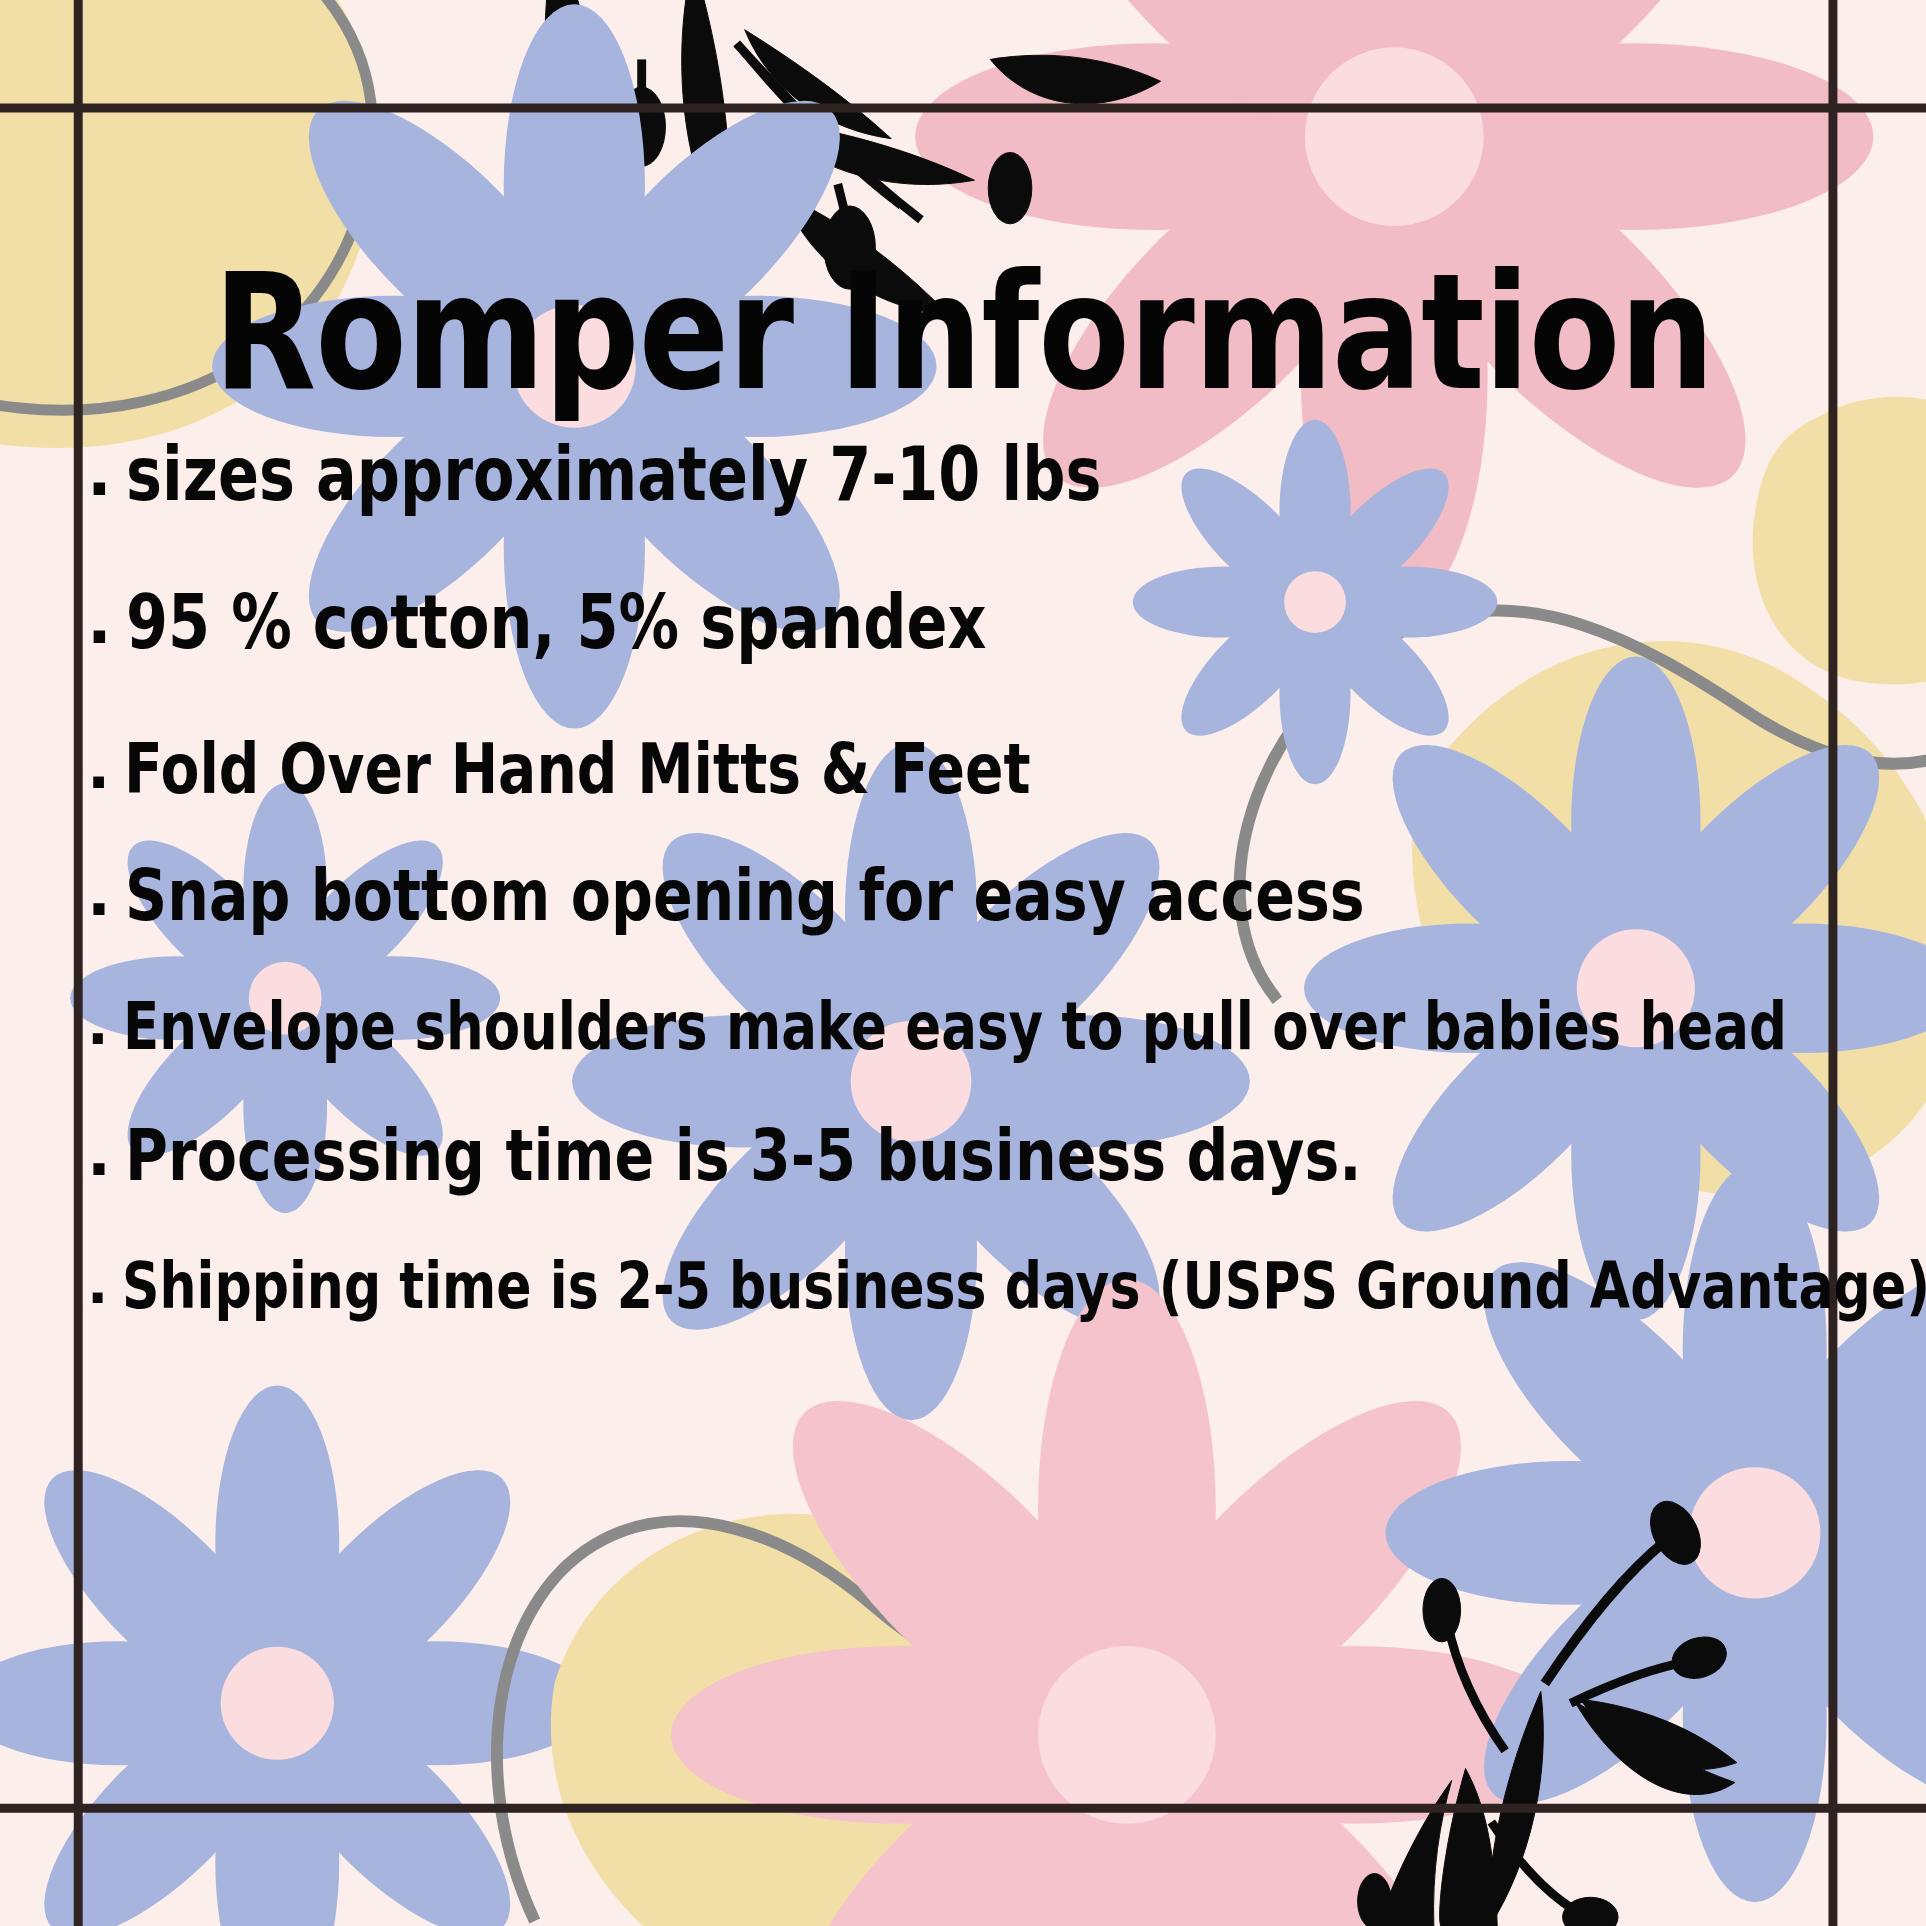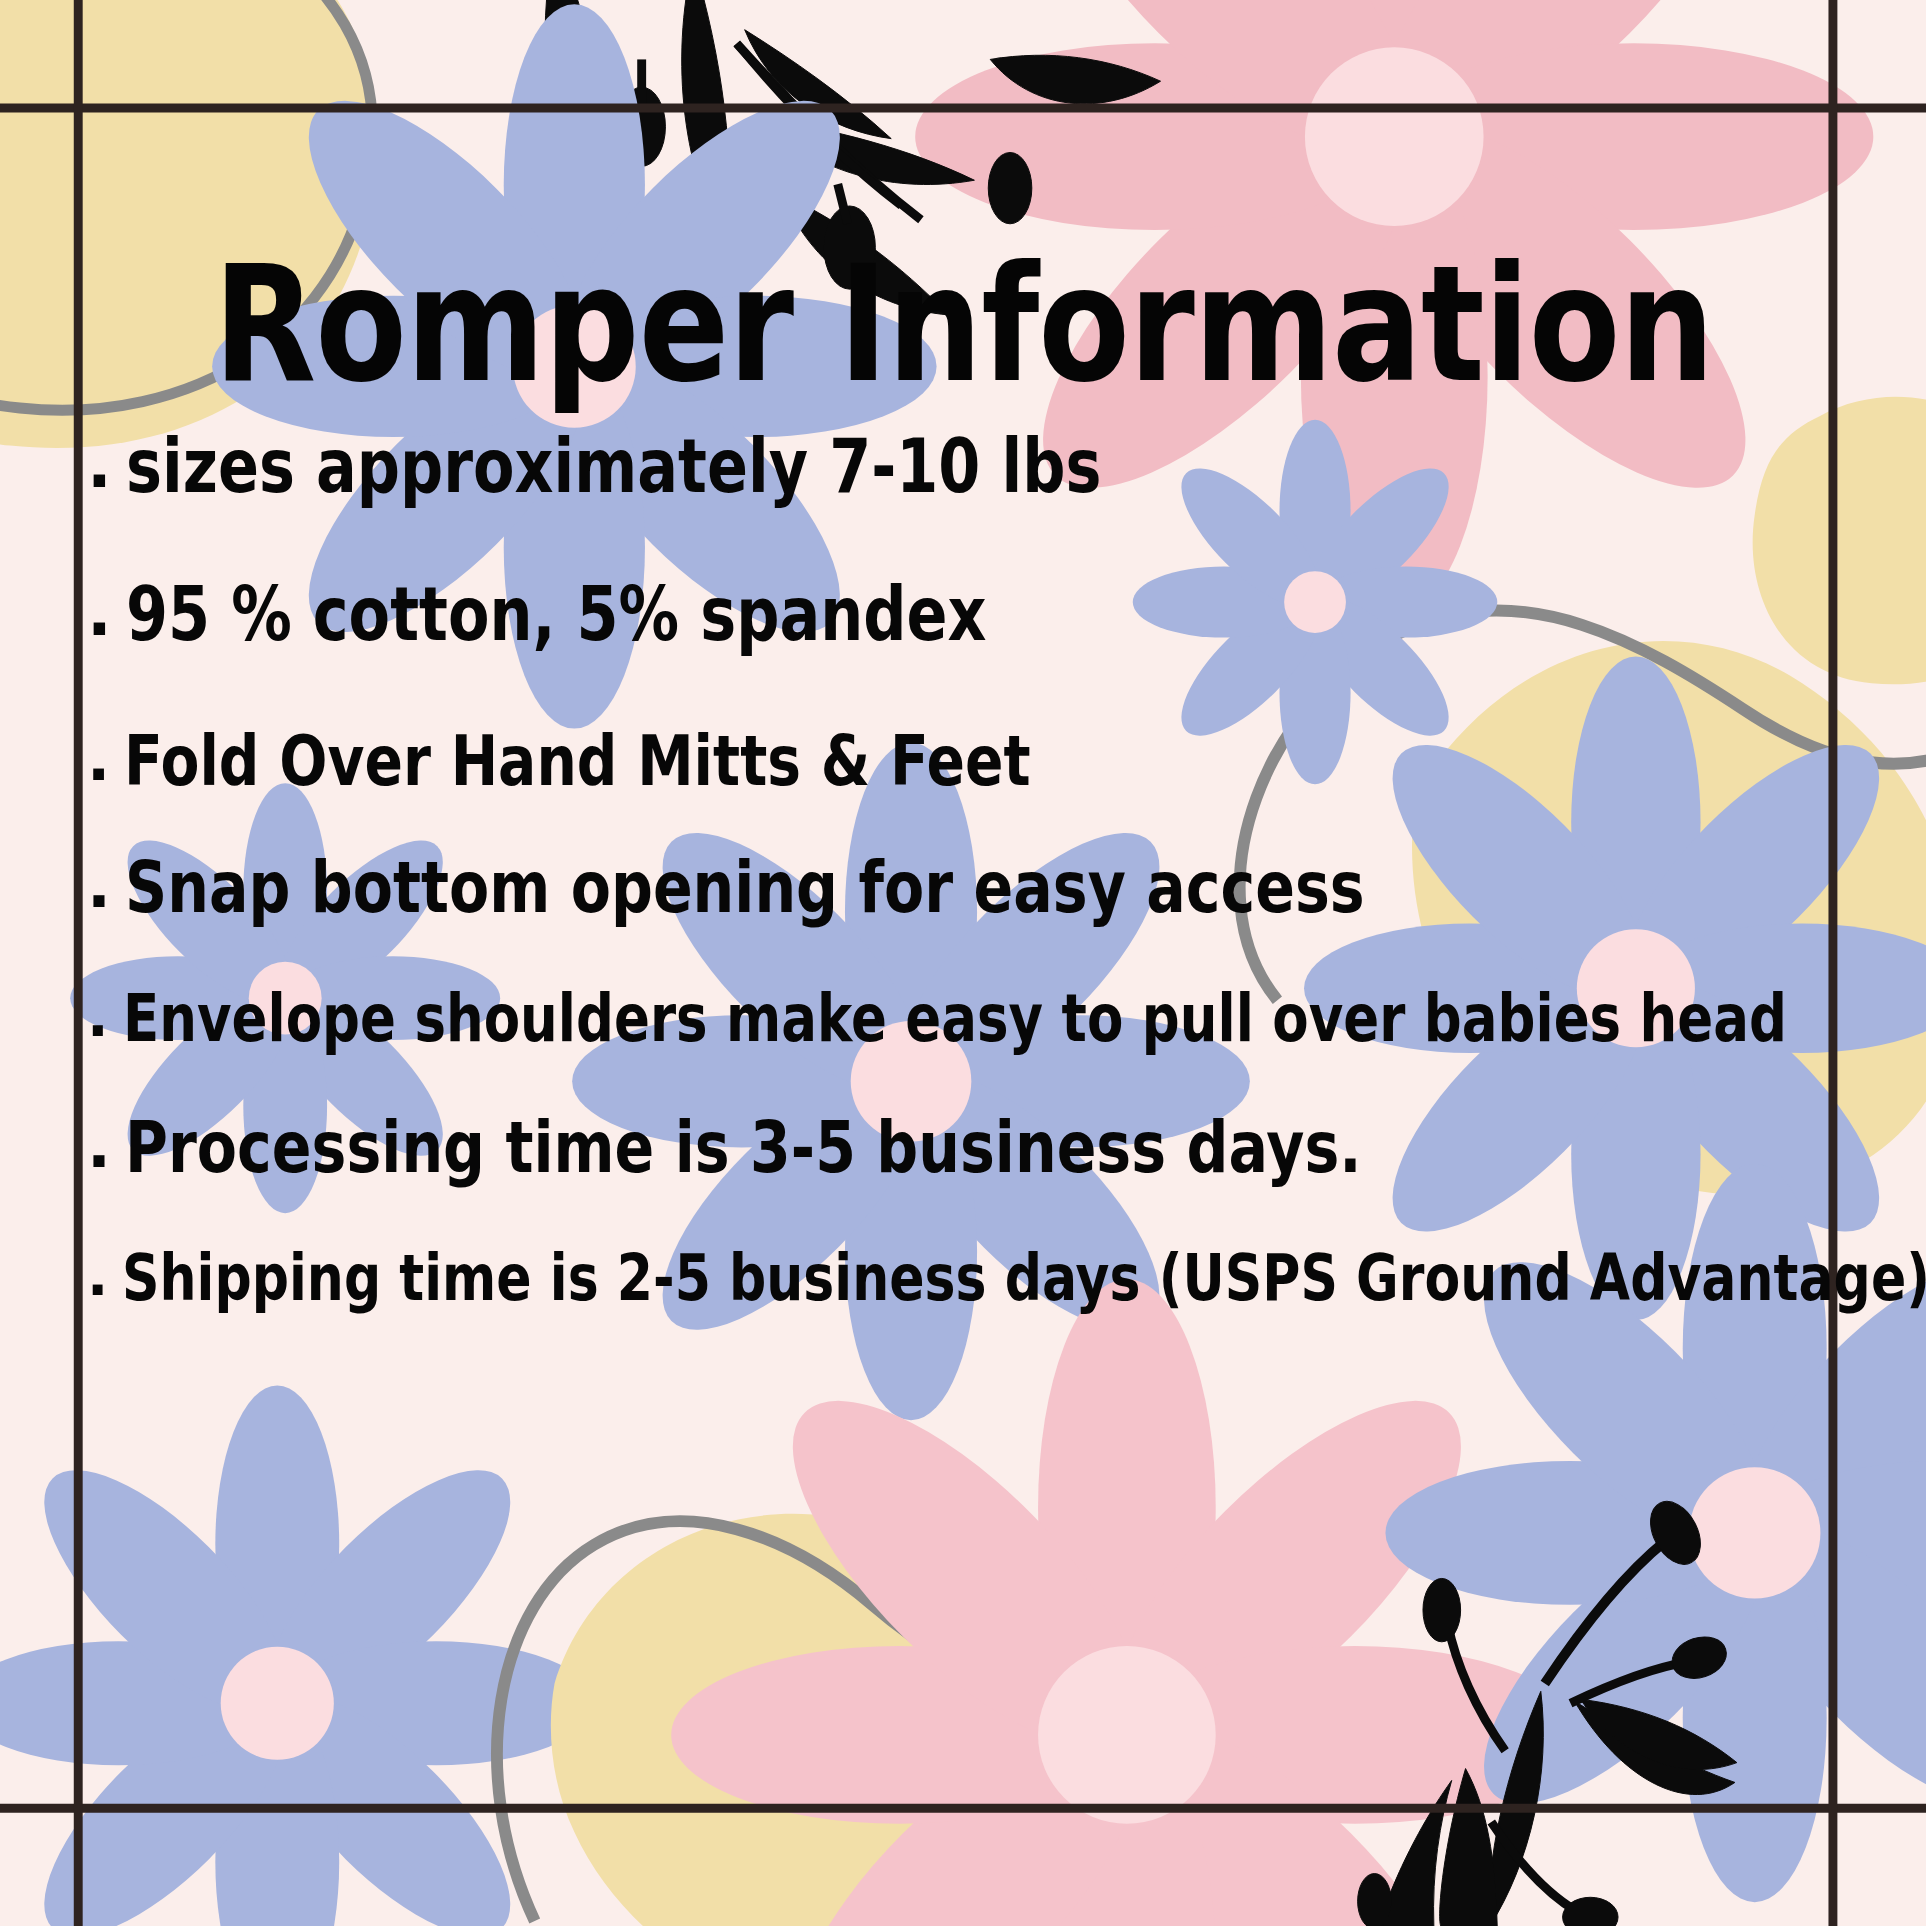--- a/index.html
+++ b/index.html
@@ -9,21 +9,21 @@
     overflow:hidden;
   }
   #poster{
     position:relative;
     width:1927px;height:1927px;
     background:#FBEEEB;
     overflow:hidden;
   }
   #bg-art{position:absolute;left:0;top:0;width:1927px;height:1927px;}
   #content{
-    position:absolute;left:0;top:8px;width:1927px;height:1768px;
+    position:absolute;left:0;top:16px;width:1927px;height:1768px;
     z-index:5;
   }
   #page-title{
     position:absolute;
     left:0; top:236px; width:1927px;
     text-align:center;
     font-family:"DejaVu Sans", sans-serif;
     font-size:139px;
     font-weight:700;
     letter-spacing:-1px;

